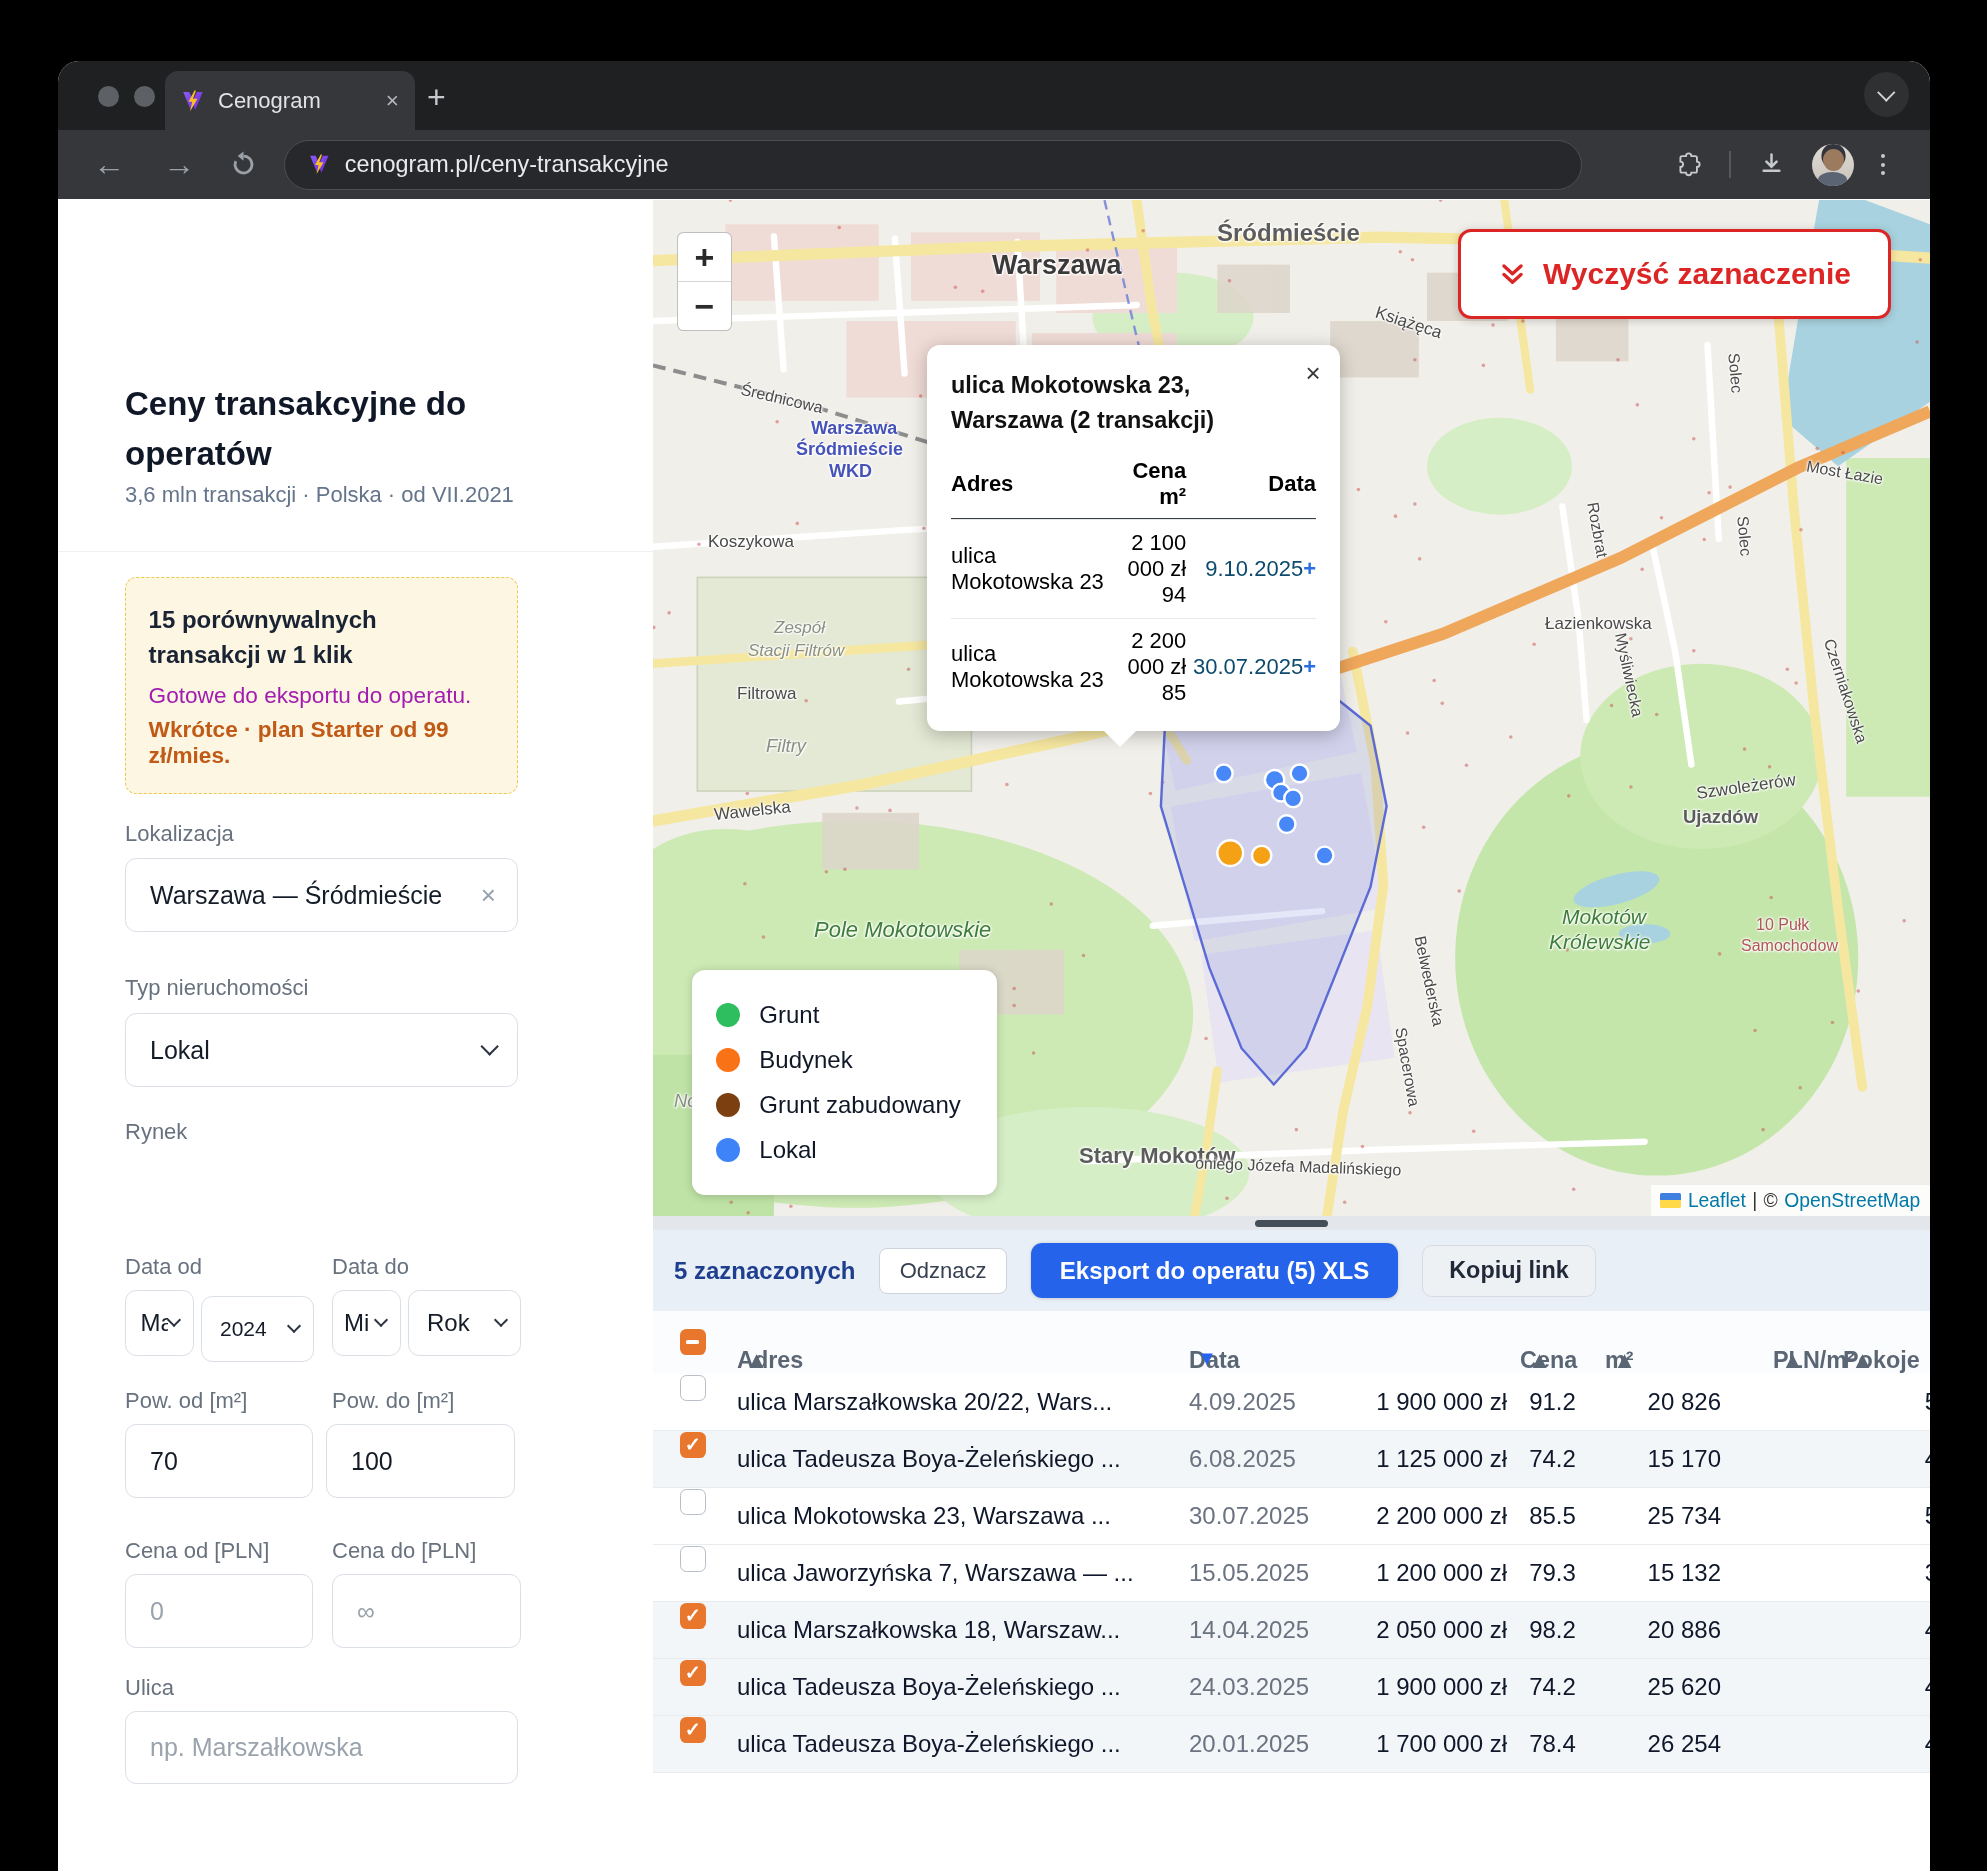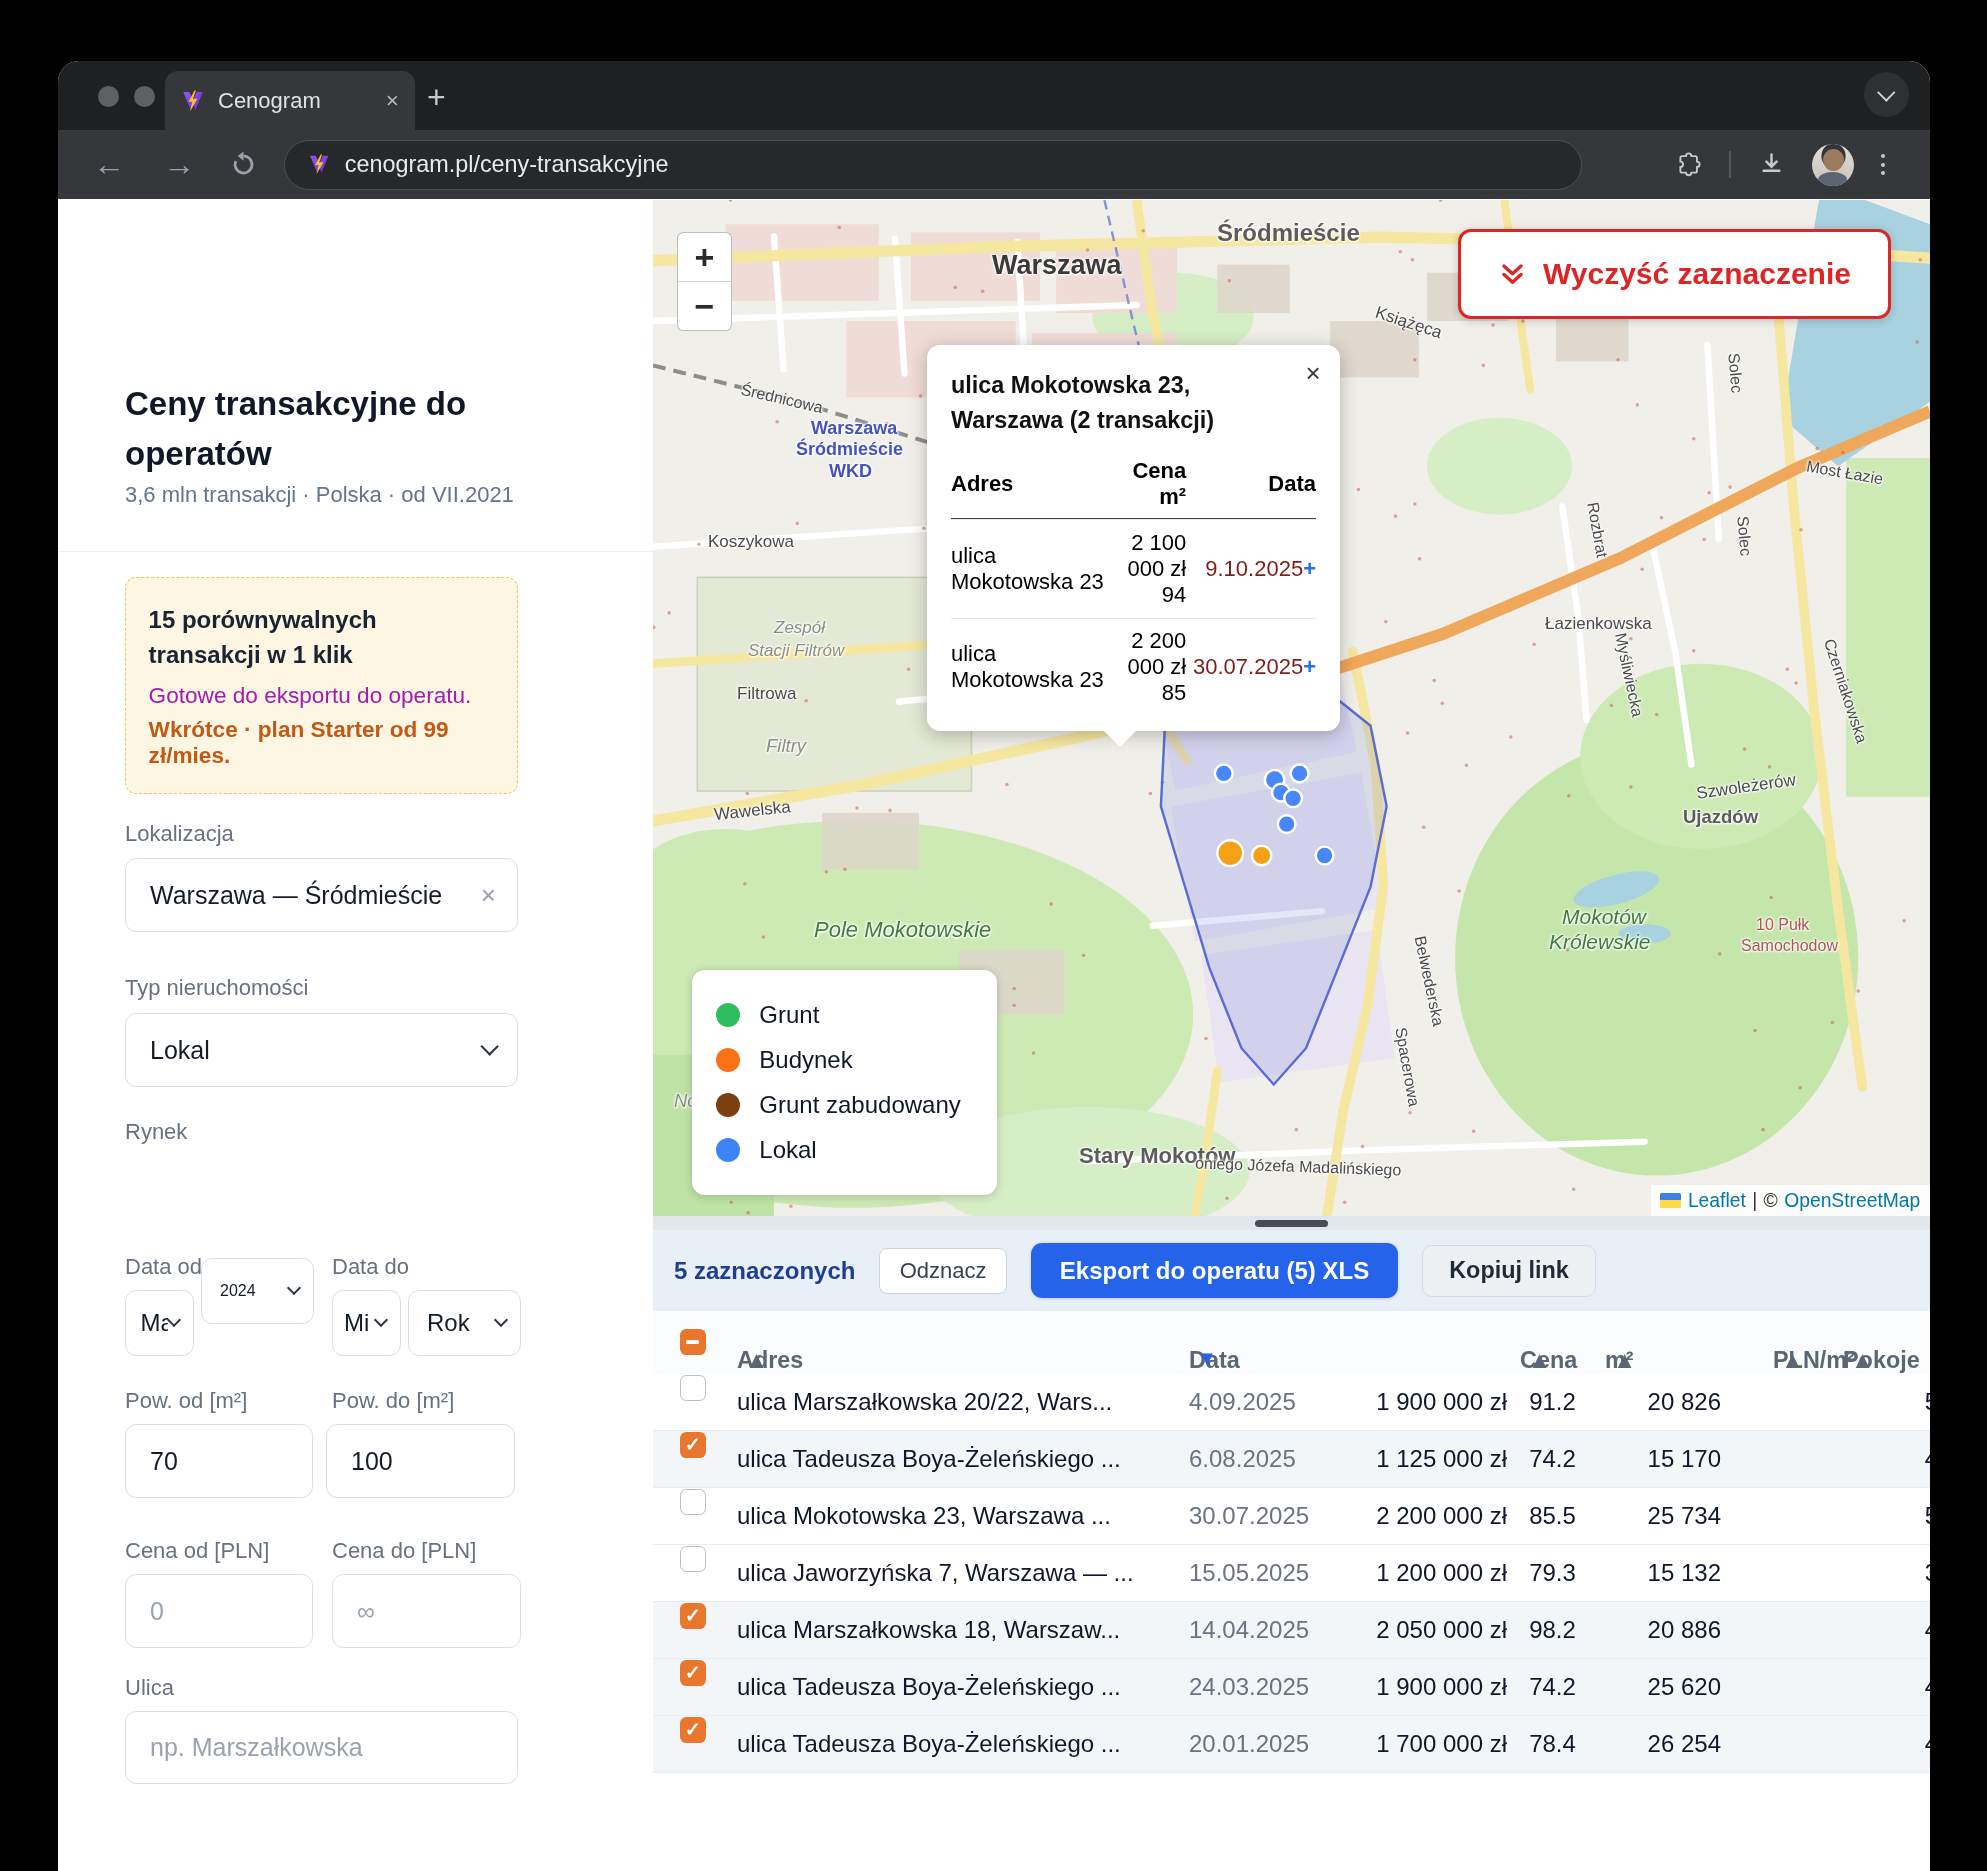--- a/index.html
+++ b/index.html
@@ -76,21 +76,21 @@
          box-shadow:0 3.2px 18px rgba(0,0,0,.25);padding:22.6px 24px 14.5px 24px;box-sizing:border-box;}
   .popup::after{content:"";position:absolute;left:181px;bottom:-11.3px;width:24px;height:24px;background:#fff;
                 transform:rotate(45deg);}
   .popup-close{position:absolute;right:19.3px;top:13px;font-size:26px;color:#3a3a3a;}
   .popup-title{font-size:23.4px;font-weight:700;color:#111;line-height:35px;padding-right:27px;}
   .ptable{margin-top:16px;font-size:22px;}
   .prow{display:grid;grid-template-columns:169px 1fr 125px;align-items:center;padding:9.7px 0;border-top:0.8px solid #e6e8ea;}
   .prow.phead{border-top:none;border-bottom:1.6px solid #3b3f46;font-weight:700;padding:4.8px 0 8px 0;}
   .prow .pc2{text-align:right;padding-right:4.8px;}
   .prow .pc3{text-align:right;}
-  .prow .pdate{color:#7f1d1d;}
+  .prow .pdate{color:#0c4a6e;}
   .prow .plus{color:#2b6fe3;font-weight:700;}
   .legend{position:absolute;left:39px;top:770px;width:305px;background:#fff;border-radius:13px;
           box-shadow:0 1.6px 9.7px rgba(0,0,0,.18);padding:22.6px 24px;box-sizing:border-box;}
   .leg-row{display:flex;align-items:center;gap:19.3px;height:45px;}
   .leg-row .dot{width:24px;height:24px;border-radius:50%;flex:none;}
   .leg-row .lab{font-size:24px;color:#101828;}
   .attr{position:absolute;right:0;bottom:0;height:31px;background:rgba(255,255,255,.8);display:flex;align-items:center;
         gap:6.4px;padding:0 9.7px;font-size:19.3px;color:#333;}
   .attr .flag{width:21px;height:14.5px;border-radius:1.6px;background:linear-gradient(#3f7fe0 50%,#ffd948 50%);}
   .attr .lnk{color:#0078a8;}
@@ -215,21 +215,21 @@
       </div>
 
       <span class="flabel" style="left:67px;top:919px;">Rynek</span>
 
       <span class="flabel" style="left:67px;top:1054px;">Data od</span>
       <span class="flabel" style="left:274px;top:1054px;">Data do</span>
       <div class="fbox" style="left:67px;top:1090px;width:69px;height:66px;padding-left:14.5px;font-size:24px;">
         <span style="overflow:hidden;max-width:27px;">Ma</span>
         <span class="chev sm"></span>
       </div>
-      <div class="fbox" style="left:143px;top:1058px;width:113px;height:66px;padding-left:18px;font-size:16px;">
+      <div class="fbox" style="left:143px;top:1096px;width:113px;height:66px;padding-left:18px;font-size:21px;">
         <span>2024</span>
         <span class="chev sm"></span>
       </div>
       <div class="fbox" style="left:274px;top:1090px;width:69px;height:66px;padding-left:11px;font-size:24px;">
         <span style="overflow:hidden;max-width:26px;">Mi</span>
         <span class="chev sm"></span>
       </div>
       <div class="fbox" style="left:350px;top:1090px;width:113px;height:66px;padding-left:18px;font-size:24px;">
         <span>Rok</span>
         <span class="chev sm"></span>

